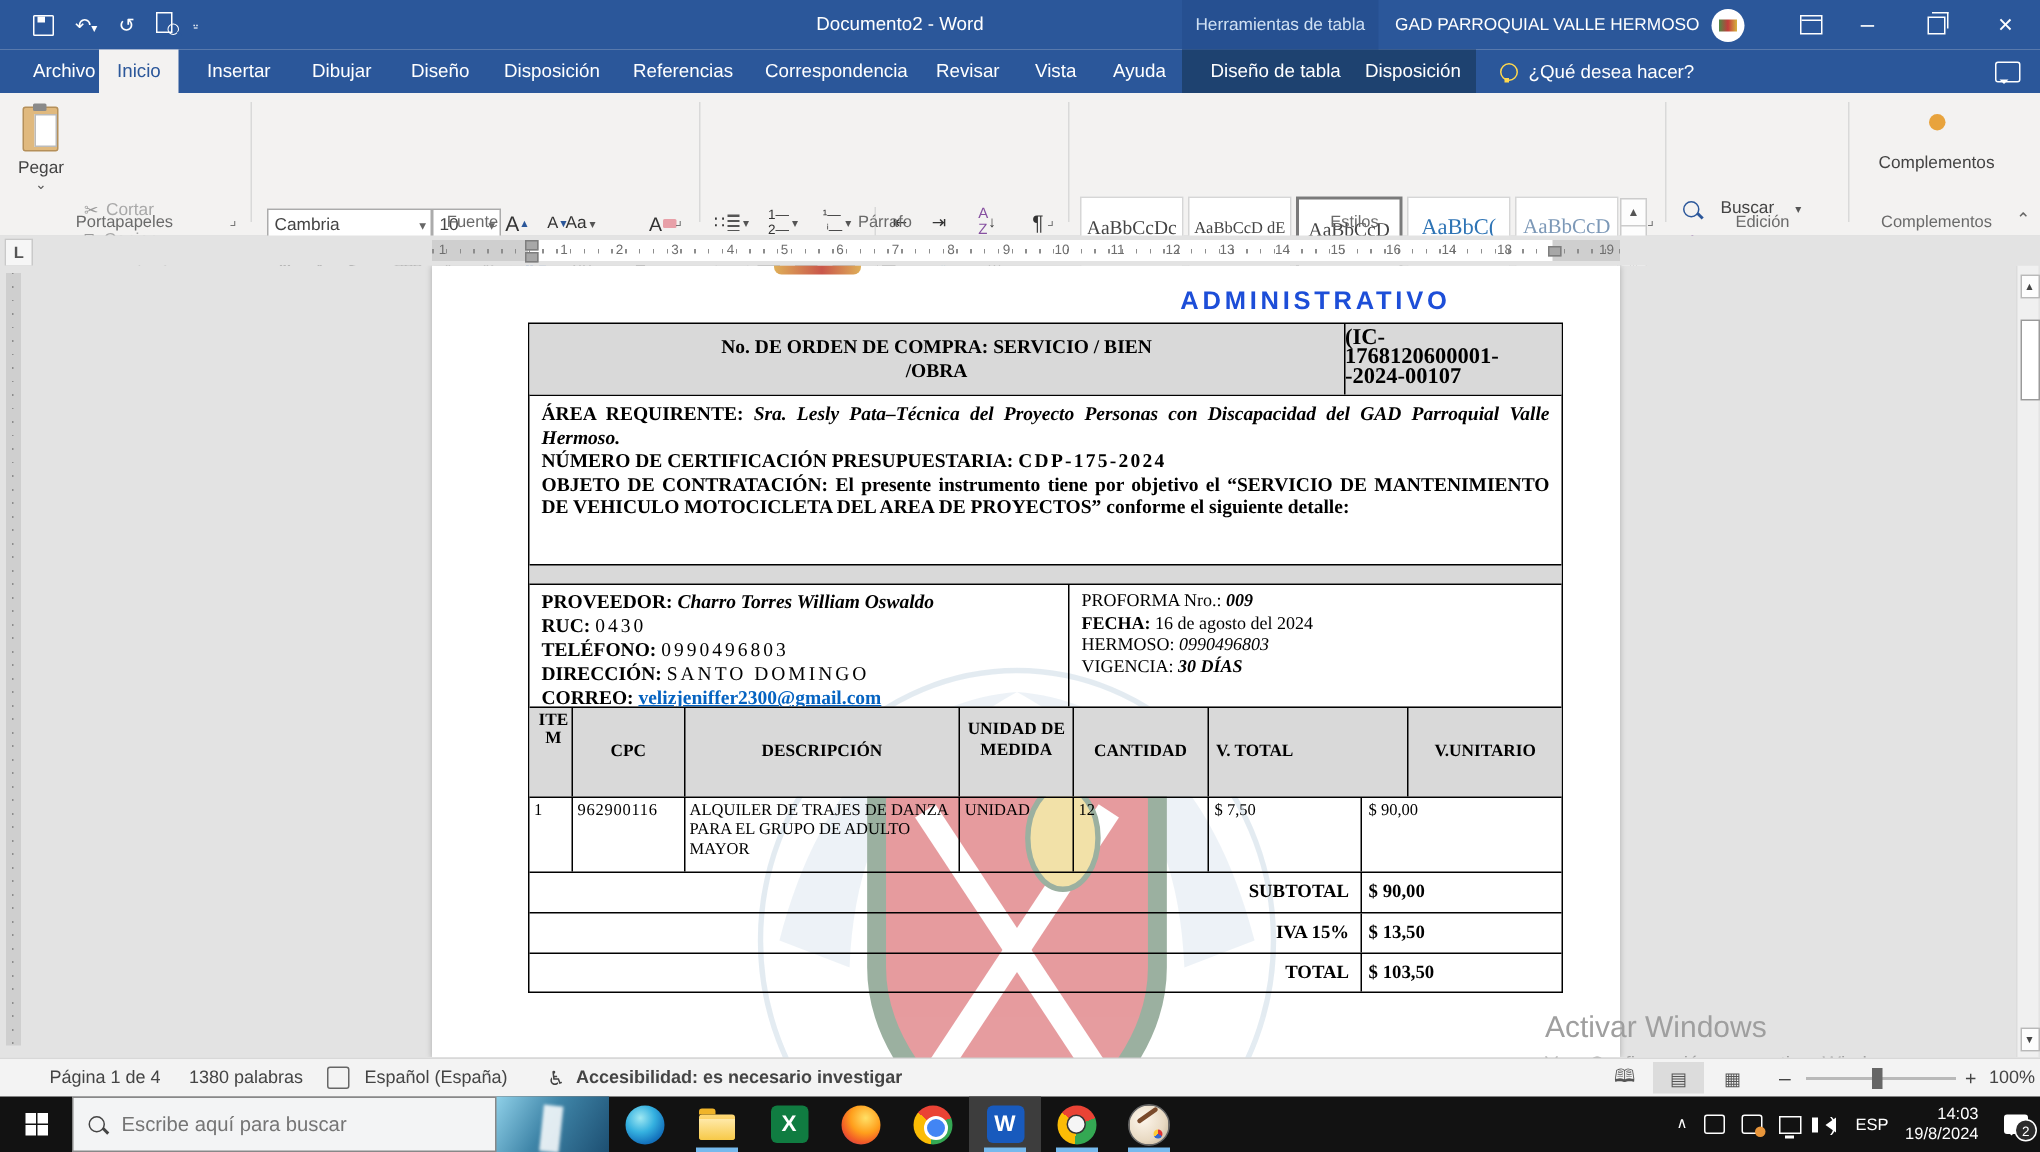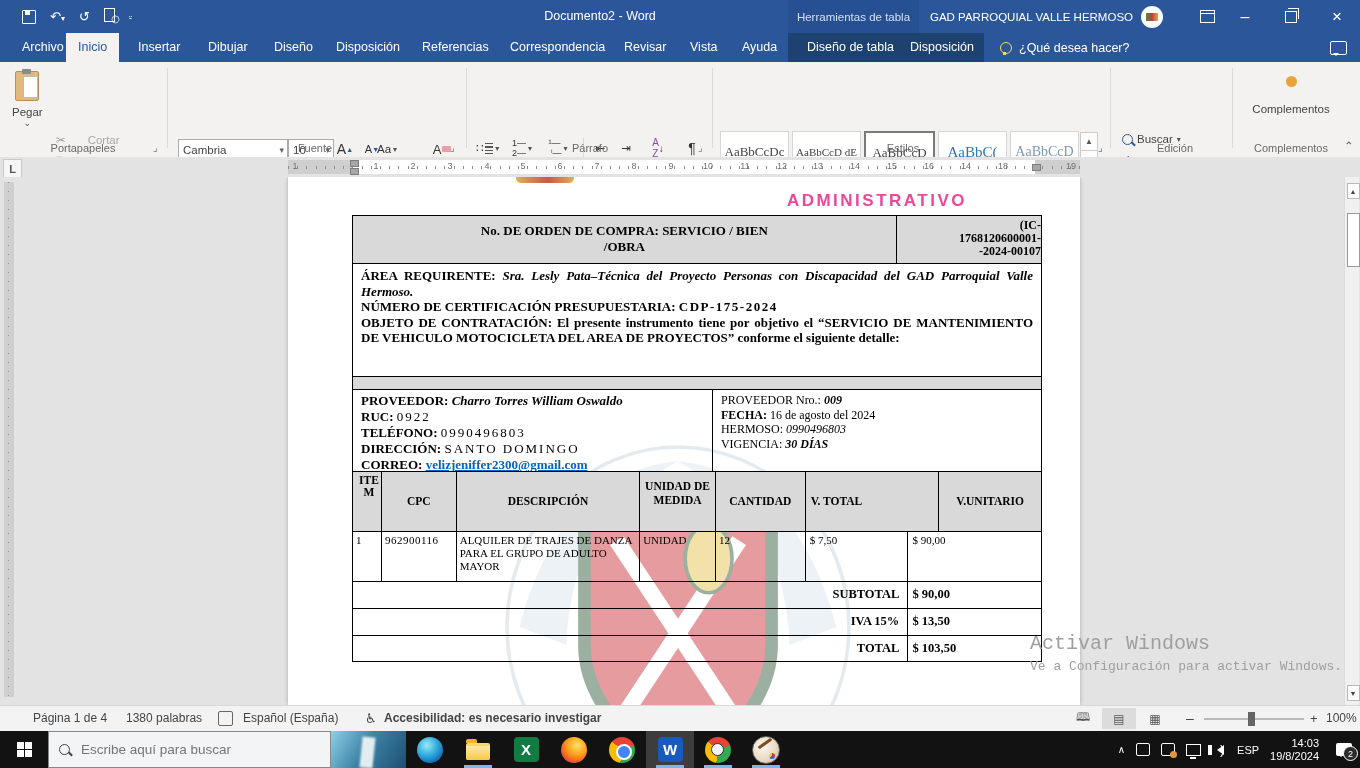--- a/index.html
+++ b/index.html
@@ -37,74 +37,74 @@
   
   .ribbon{position:absolute;left:0;top:62px;width:1360px;height:95px;background:#f3f2f1;border-bottom:1px solid #cfcfcf;
           font-size:11.5px;color:#444}
   .vsep{position:absolute;top:6px;height:80px;width:1px;background:#d9d9d9}
   .grouplabel{position:absolute;bottom:3px;font-size:11px;color:#6a6a6a;text-align:center}
   .launcher{position:absolute;bottom:3px;width:12px;height:12px;color:#777;font-size:10px;cursor:pointer}
   .bigbtn{position:absolute;display:flex;flex-direction:column;align-items:center;cursor:pointer;color:#444}
   .clip{width:22px;height:28px;background:#e0b97e;border:1px solid #b5905a;border-radius:2px;position:relative}
   .clip::before{content:"";position:absolute;left:6px;top:-3px;width:9px;height:5px;background:#8a8a8a;border-radius:1px}
   .clip::after{content:"";position:absolute;left:7px;top:4px;width:13px;height:20px;background:#fff;border:1px solid #bbb}
-  .smallcmd{position:absolute;display:flex;align-items:center;gap:22px;color:#a8a8a8;cursor:pointer;white-space:nowrap}
+  .smallcmd{position:absolute;display:flex;align-items:center;gap:5px;color:#a8a8a8;cursor:pointer;white-space:nowrap}
   .smallcmd .g{color:#9a9a9a}
   .combo{position:absolute;background:#fff;border:1px solid #ab
 abab;border:1px solid #ababab;height:20px;line-height:20px;padding:0 4px;cursor:pointer}
   .combo .dd{position:absolute;right:3px;top:0;color:#666;font-size:9px}
   .fbtn{position:absolute;height:20px;min-width:20px;display:flex;align-items:center;justify-content:center;cursor:pointer;color:#333}
   .fbtn .dd{font-size:8px;color:#555;margin-left:2px}
   .sel{background:#d5d5d5;border:1px solid #a8a8a8}
   .lines{width:15px;height:11px;background:repeating-linear-gradient(to bottom,#555 0 1.4px,transparent 1.4px 3.4px)}
   .stylebox{position:absolute;top:69px;width:67px;height:57px;background:#fff;border:1px solid #d6d6d6;cursor:pointer;
             display:flex;flex-direction:column;align-items:center;justify-content:center;gap:5px}
   .stylebox .pv{font-family:"Liberation Serif",serif;font-size:13px;white-space:nowrap;overflow:hidden}
   .stylebox .nm{font-size:10.5px;color:#444;white-space:nowrap;overflow:hidden}
   .stylebox.on{border:2px solid #7a7a7a}
   .sarr{position:absolute;left:1080px;width:16px;height:17px;background:#fdfdfd;border:1px solid #ccc;color:#555;font-size:8px;
         display:flex;align-items:center;justify-content:center;cursor:pointer}
   .mag{width:9px;height:9px;border:1.6px solid #2b579a;border-radius:50%;position:relative;display:inline-block}
   .mag::after{content:"";position:absolute;left:8px;top:8px;width:5px;height:1.6px;background:#2b579a;transform:rotate(45deg)}
-  .ecmd{position:absolute;display:flex;align-items:center;gap:4px;cursor:pointer;color:#444;white-space:nowrap}
+  .ecmd{position:absolute;display:flex;align-items:center;gap:14px;cursor:pointer;color:#444;white-space:nowrap}
   .orangedot{width:11px;height:11px;border-radius:50%;background:#e8a33d}
   
   .rulerbar{position:absolute;left:0;top:157px;width:1360px;height:20px;background:#e3e3e3}
   .tabsel{position:absolute;left:3px;top:2px;width:17px;height:17px;background:#f6f6f6;border:1px solid #c9c9c9;
           color:#555;font-size:11px;font-weight:bold;display:flex;align-items:center;justify-content:center;cursor:pointer}
   .hruler{position:absolute;left:288px;top:3px;width:792px;height:14px;background:#cfcfcf}
   .hruler .active{position:absolute;left:64px;top:0;width:683px;height:14px;background:#fff}
   .rnum{position:absolute;top:1px;font-size:9px;color:#6e6e6e;width:14px;text-align:center}
   .ticks{position:absolute;left:0;top:6px;width:792px;height:3px;
          background:repeating-linear-gradient(to right,#8d8d8d 0 1px,transparent 1px 9.2px)}
   .imark{position:absolute;width:7px;height:5px;background:#a7a7a7;border:1px solid #7e7e7e}
   
   .docarea{position:absolute;left:0;top:177px;width:1360px;height:528px;background:#e3e3e3;overflow:hidden}
   .vruler{position:absolute;left:4px;top:5px;width:10px;height:515px;background:#cfcfcf}
   .vruler::after{content:"";position:absolute;left:4px;top:0;width:1px;height:100%;
          background:repeating-linear-gradient(to bottom,#8d8d8d 0 1px,transparent 1px 9px)}
   .page{position:absolute;left:288px;top:0;width:792px;height:528px;background:#fff;box-shadow:0 0 4px rgba(0,0,0,.25)}
   .doc{font-family:"Liberation Serif","DejaVu Serif",serif;color:#000}
-  .admin{position:absolute;right:113px;top:14px;font-size:17px;font-weight:bold;letter-spacing:2.5px;color:#ec4899;
+  .admin{position:absolute;right:113px;top:14px;font-size:17px;font-weight:bold;letter-spacing:2.5px;color:#1d4ed8;
          font-family:"Liberation Sans",sans-serif}
   .dtable{position:absolute;left:64px;top:38px;width:690px;border:1.5px solid #000;box-sizing:border-box;z-index:2}
   .drow{display:flex;border-top:1px solid #000;box-sizing:border-box}
   .drow:first-child{border-top:none}
   .dcell{box-sizing:border-box;border-left:1px solid #000;overflow:hidden}
   .dcell:first-child{border-left:none}
   .grayc{background:#d9d9d9}
   .doctitle{font-size:27px;font-weight:800;letter-spacing:1px;text-align:center;
             font-family:"Liberation Sans",sans-serif}
   .pre{white-space:pre-line}
   .b{font-weight:bold}.i{font-style:italic}
   .link{color:#0563c1;text-decoration:underline;font-weight:bold;cursor:pointer}
   .wm{position:absolute;left:210px;top:250px;opacity:.45;z-index:1;pointer-events:none}
   .sliver{position:absolute;left:228px;top:0;width:58px;height:6px;z-index:1;
           background:linear-gradient(90deg,#d9a13c,#c0392b 55%,#d9a13c);border-radius:0 0 5px 5px;opacity:.85}
-  .activar{position:absolute;left:1030px;top:455px;color:#9f9f9f;z-index:3;font-family:Liberation Mono, monospace}
+  .activar{position:absolute;left:1030px;top:497px;color:#9f9f9f;z-index:3;font-family:Liberation Sans, sans-serif}
   .vscroll{position:absolute;left:1344px;top:0;width:14px;height:528px;background:#f0f0f0;border-left:1px solid #dcdcdc}
   .sbtn{position:absolute;left:1.5px;width:11px;height:14px;background:#fdfdfd;border:1px solid #b9b9b9;color:#444;font-size:7px;
         display:flex;align-items:center;justify-content:center;cursor:pointer}
   .sthumb{position:absolute;left:1.5px;top:36px;width:11px;height:52px;background:#fff;border:1px solid #9a9a9a;cursor:grab}
   
   .statusbar{position:absolute;left:0;top:705px;width:1360px;height:26px;background:#f3f3f3;border-top:1px solid #d8d8d8;
              font-size:12px;color:#444}
   .sitem{position:absolute;top:0;height:25px;line-height:25px;cursor:pointer;white-space:nowrap}
   .viewbtn{position:absolute;top:2px;width:34px;height:21px;display:flex;align-items:center;justify-content:center;cursor:pointer;color:#555}
   .viewbtn.on{background:#dcdcdc}
@@ -452,21 +452,21 @@
       </svg>
 
       <div class="admin">ADMINISTRATIVO</div>
 
       <div class="dtable">
 
 
         <div class="drow" style="height:47px">
           <div class="dcell grayc pre b" style="width:553px;text-align:center;font-size:13px;padding-top:7px">No. DE ORDEN DE COMPRA: SERVICIO / BIEN
 /OBRA</div>
-          <div class="dcell grayc pre b" style="width:148px;text-align:right;font-size:12px;line-height:13px;padding-top:3px">(IC-
+          <div class="dcell grayc pre b" style="width:148px;text-align:left;font-size:15px;line-height:13px;padding-top:3px">(IC-
 1768120600001-
 -2024-00107</div>
         </div>
 
         <div class="drow" style="height:113px">
           <div class="dcell" style="width:690px;padding:4px 8px;font-size:13px;line-height:15.5px">
             <div style="text-align:justify"><span class="b">ÁREA REQUIRENTE:</span>
                  <span class="i b">Sra. Lesly Pata–Técnica del Proyecto Personas con Discapacidad del GAD Parroquial Valle Hermoso.</span></div>
             <div><span class="b">NÚMERO DE CERTIFICACIÓN PRESUPUESTARIA:</span>
                  <span class="b" style="letter-spacing:1.5px">CDP-175-2024</span></div>
@@ -479,30 +479,30 @@
 
         <div class="drow grayc" style="height:13px">
             <div class="dcell" style="width:690px"></div>
           </div>
 
         <div class="drow" style="height:82px">
           <div class="dcell" style="width:360px;padding:3px 8px;font-size:13px;line-height:16px">
             <div><span class="b">PROVEEDOR:</span>
                  <span class="i b">Charro Torres William Oswaldo</span></div>
             <div><span class="b">RUC:</span>
-                 <span style="letter-spacing:2px">0922</span></div>
+                 <span style="letter-spacing:2px">0430</span></div>
             <div><span class="b">TELÉFONO:</span>
                  <span style="letter-spacing:2px">0990496803</span></div>
             <div><span class="b">DIRECCIÓN:</span>
                  <span style="letter-spacing:2px">SANTO DOMINGO</span></div>
             <div><span class="b">CORREO:</span>
                  <span class="link">velizjeniffer2300@gmail.com</span></div>
           </div>
           <div class="dcell" style="width:330px;padding:3px 8px;font-size:12px;line-height:14.5px">
-            <div><span>PROVEEDOR Nro.:</span>
+            <div><span>PROFORMA Nro.:</span>
                  <span class="i b">009</span></div>
             <div><span class="b">FECHA:</span>
                  <span>16 de agosto del 2024</span></div>
             <div><span>HERMOSO:</span>
                  <span class="i">0990496803</span></div>
             <div><span>VIGENCIA:</span>
                  <span class="i b">30 DÍAS</span></div>
           </div>
         </div>
 

